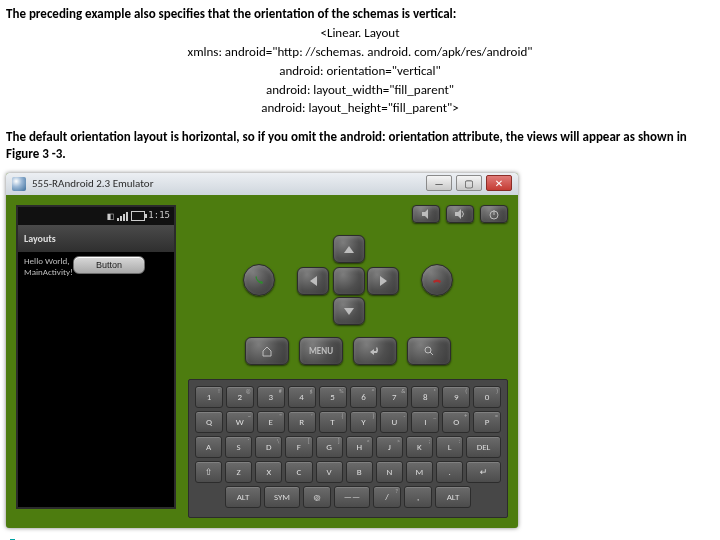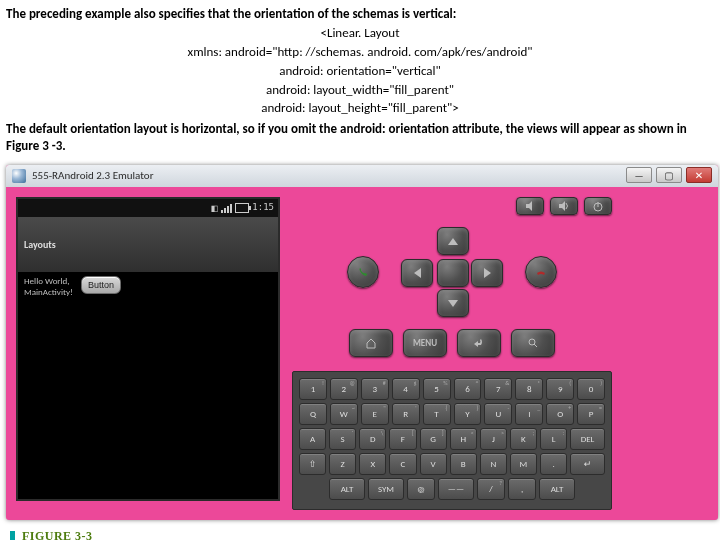--- a/index.html
+++ b/index.html
@@ -1,37 +1,37 @@
 <!DOCTYPE html>
 <html><head>
 <meta charset="utf-8">
 <style>
   body { margin: 0; padding: 6px; font-family: Calibri, Arial, sans-serif; font-size: 13px; line-height: 1.3; background: #fff; color: #000; width: 708px; }
   .intro, .outro { font-weight: bold; }
   .code-block { font-weight: normal; text-align: center; margin: 2px 0; }
-  .outro { margin-top: 4px; }
-  .emulator { margin-top: 10px; width: 712px; background: #ec4899; border-radius: 3px; box-shadow: 0 0 4px rgba(0,0,0,.5); }
+  .outro { margin-top: 12px; }
+  .emulator { margin-top: 10px; width: 512px; background: #4d7c0f; border-radius: 3px; box-shadow: 0 0 4px rgba(0,0,0,.5); }
   .titlebar { height: 22px; background: linear-gradient(#eceff3,#cfd6dd); display: flex; align-items: center; padding: 0 6px; font-size: 11px; color: #2b2b2b; position: relative; border-top-left-radius: 3px; border-top-right-radius: 3px; }
   .titlebar .orb { width: 14px; height: 14px; border-radius: 2px; background: radial-gradient(circle at 30% 30%,#fff,#9bb8d6 40%,#3b6d9a); margin-right: 6px; }
   .winbtns { position: absolute; right: 6px; top: 2px; display: flex; gap: 4px; }
   .winbtn { width: 24px; height: 14px; border-radius: 2px; background: linear-gradient(#f5f5f5,#c9c9c9); border: 1px solid #8a8a8a; display: flex; align-items: center; justify-content: center; font-size: 10px; color: #333; }
   .winbtn.close { background: linear-gradient(#e07b78,#c43c34); color: #fff; border-color: #8a2d27; }
   .emu-body { display: flex; padding: 10px; gap: 12px; }
   .device-screen { width: 260px; height: 300px; background: #000; border: 2px solid #2b2b2b; display: flex; flex-direction: column; }
   .statusbar { height: 18px; background: #111; display: flex; justify-content: flex-end; align-items: center; gap: 3px; padding: 0 4px; }
   .sigbars { display: flex; align-items: flex-end; gap: 1px; height: 10px; }
   .sigbars span { width: 2px; background: #ccc; }
   .sigbars span:nth-child(1){height:3px} .sigbars span:nth-child(2){height:5px} .sigbars span:nth-child(3){height:7px} .sigbars span:nth-child(4){height:9px}
   .batt { width: 12px; height: 8px; border: 1px solid #ccc; position: relative; }
   .batt::after { content:''; position:absolute; right:-3px; top:2px; width:2px; height:4px; background:#ccc; }
   .clock { color:#ccc; font-size:9px; font-family: monospace; }
-  .app-title { background: linear-gradient(#4a4a4a,#2f2f2f); color: #ddd; font-size: 10px; font-weight: bold; padding: 21px 6px; }
-  .app-row { display: flex; align-items: flex-start; padding: 4px 6px; gap: 8px; }
+  .app-title { background: linear-gradient(#4a4a4a,#2f2f2f); color: #ddd; font-size: 10px; font-weight: bold; padding: 7px 6px; }
+  .app-row { display: flex; align-items: flex-start; padding: 4px 6px; }
   .hello { color: #bfbfbf; font-size: 9px; line-height: 1.2; }
-  .device-button { background: linear-gradient(#d9d9d9,#a9a9a9); border: 1px solid #6b6b6b; border-radius: 6px; padding: 3px 6px; font-size: 9px; color: #222; box-shadow: inset 0 1px 0 #fff; }
+  .device-button { background: linear-gradient(#d9d9d9,#a9a9a9); border: 1px solid #6b6b6b; border-radius: 6px; padding: 3px 22px; font-size: 9px; color: #222; box-shadow: inset 0 1px 0 #fff; }
   .controls { width: 320px; display: flex; flex-direction: column; gap: 8px; }
   .toprow { display: flex; justify-content: flex-end; gap: 6px; }
   .smallbtn, .hwbtn, .roundbtn, .arrowbtn, .centerbtn { background: radial-gradient(circle at 30% 25%,#7d7d7d,#4e4e4e 55%,#3a3a3a); border: 1px solid #2c2c2c; box-shadow: inset 0 2px 4px rgba(255,255,255,.2), 0 1px 2px rgba(0,0,0,.6); }
   .smallbtn { width: 26px; height: 16px; border-radius: 4px; display:flex; align-items:center; justify-content:center; }
   .smallbtn svg, .hwbtn svg, .roundbtn svg { width: 12px; height: 12px; }
   .dpadarea { display:flex; align-items:center; justify-content:center; gap: 18px; margin-top: 4px; }
   .roundbtn { width: 30px; height: 30px; border-radius: 50%; display:flex; align-items:center; justify-content:center; }
   .dpad { width: 110px; height: 90px; position: relative; }
   .arrowbtn { position:absolute; width:30px; height:26px; border-radius:6px; display:flex; align-items:center; justify-content:center; }
   .arrowbtn.up { left:40px; top:0; }

